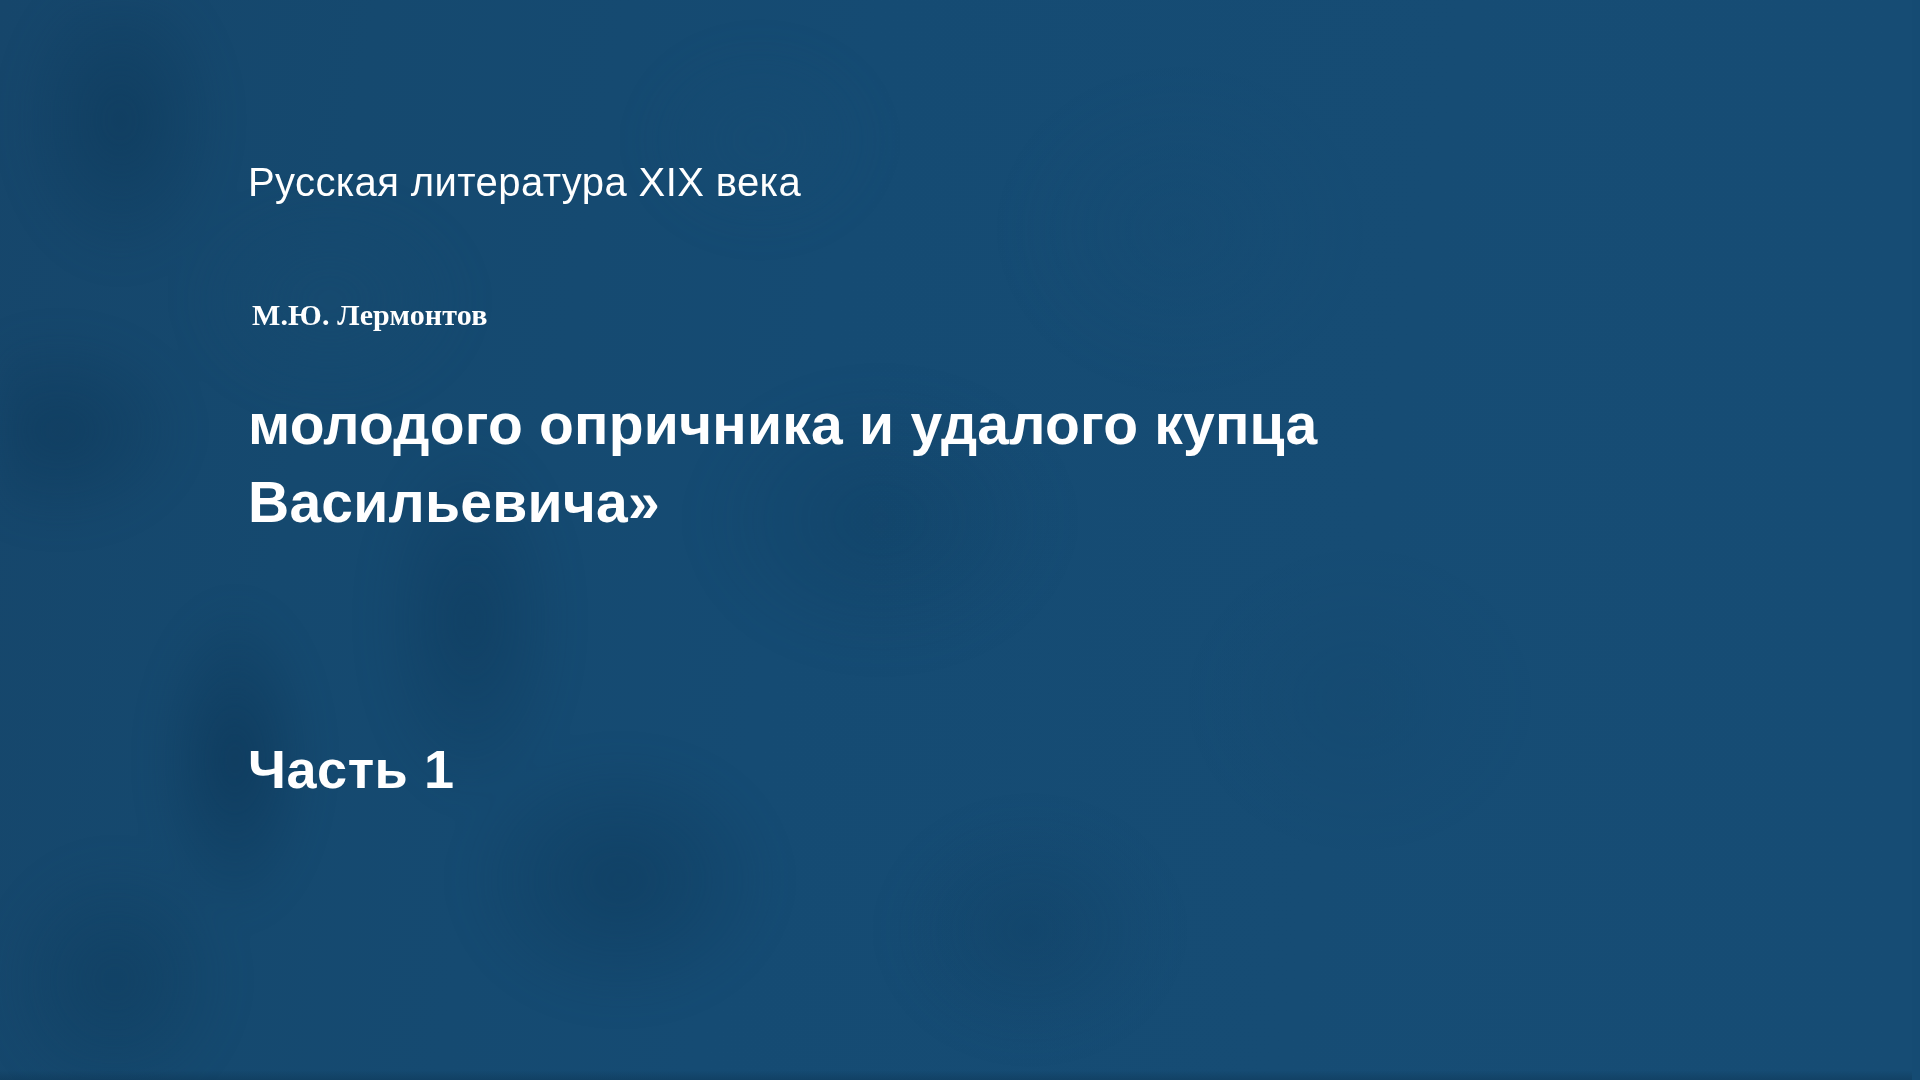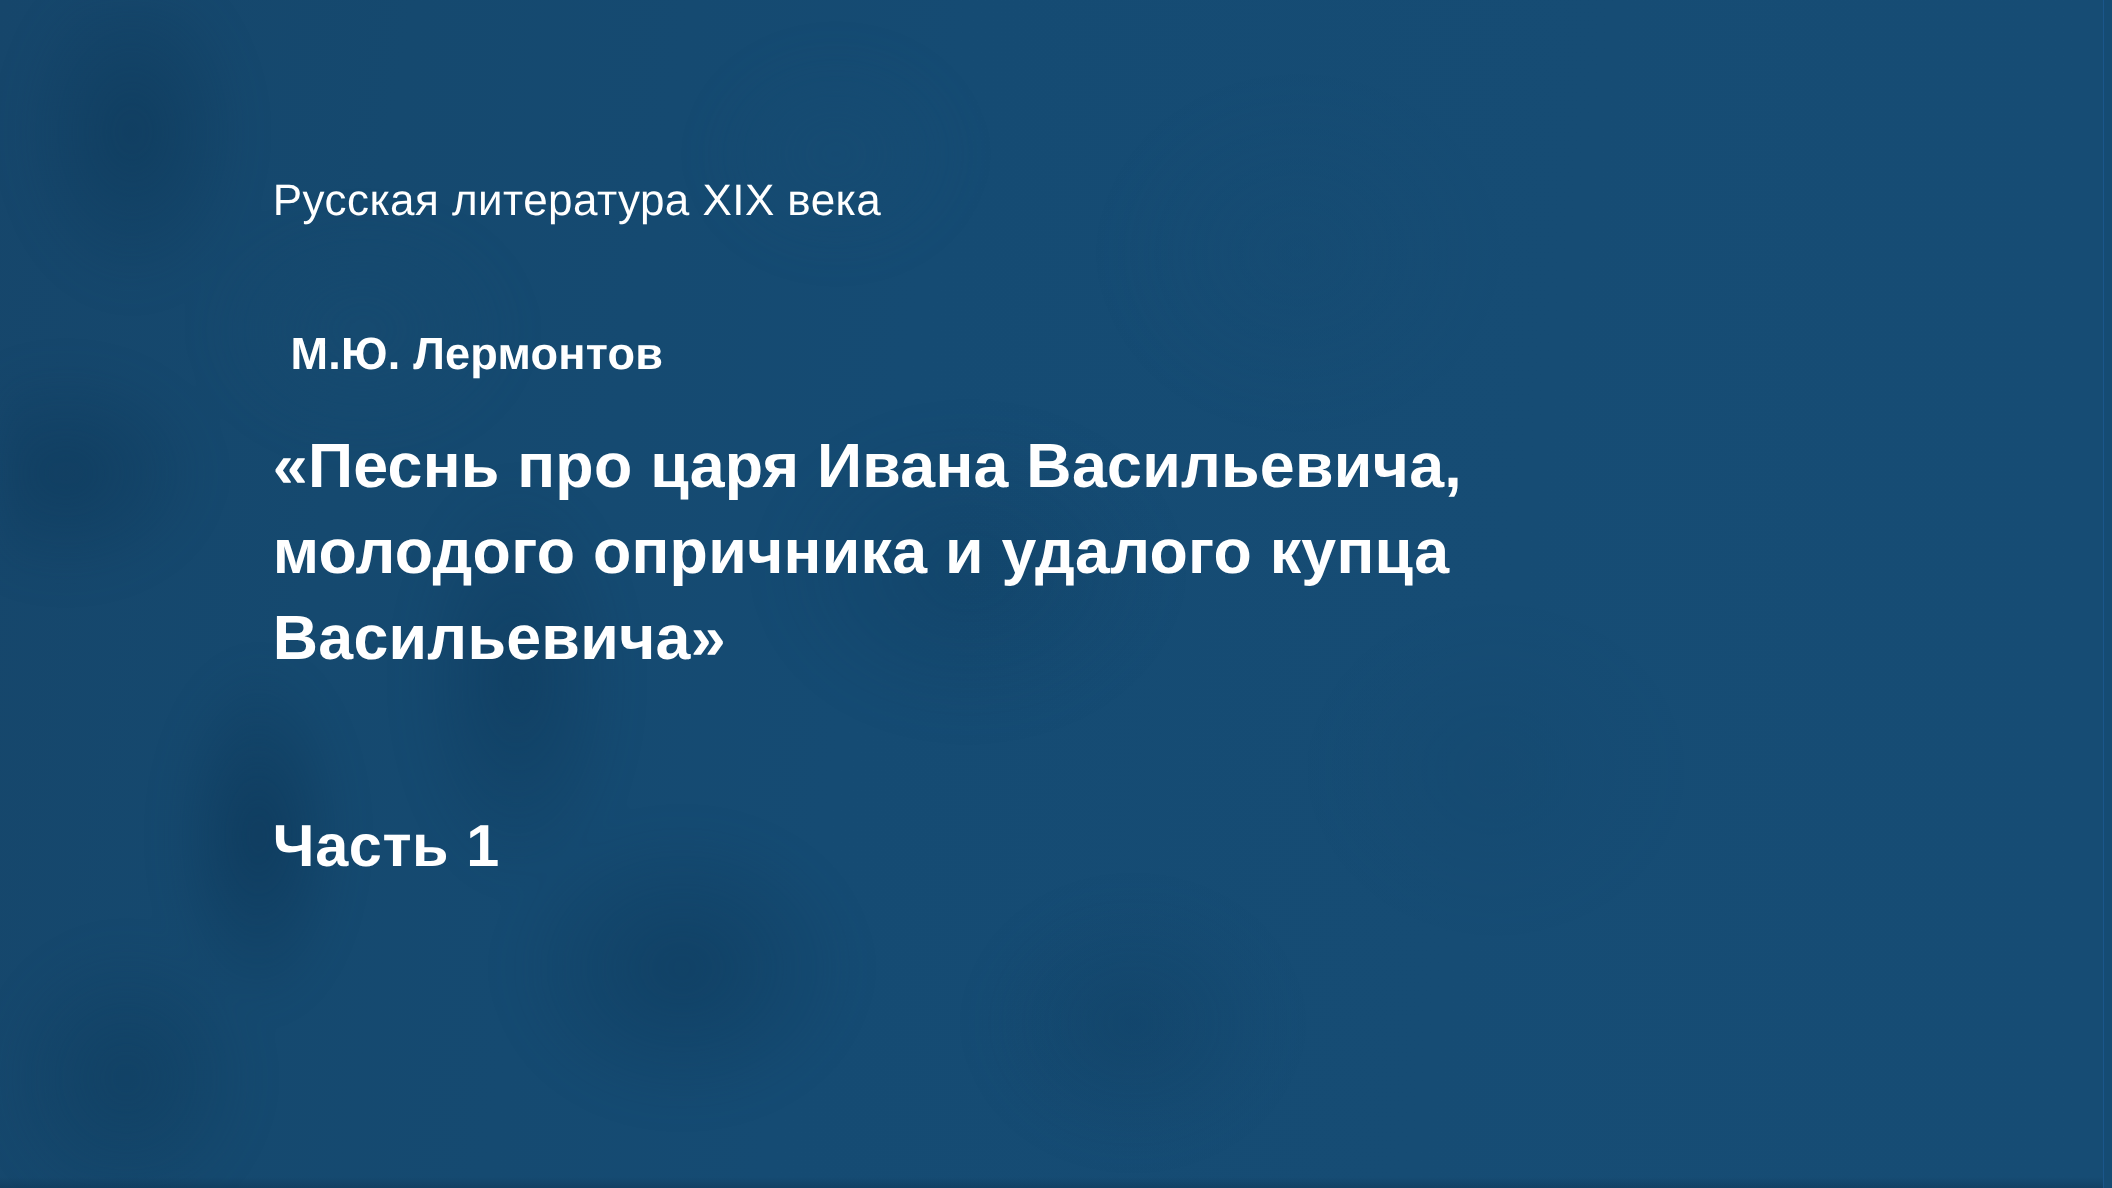--- a/index.html
+++ b/index.html
@@ -15,21 +15,21 @@
     font-family: "Liberation Sans", "DejaVu Sans", sans-serif;
     background: #154b73;
   }
 
   
   #slide {
     position: relative;
     width: 1912px;
     height: 1080px;
     overflow: hidden;
-    background-color: #3b82f6;
+    background-color: #701a75;
   }
 
   
   .bg-base {
     position: absolute;
     inset: 0;
     background:
       linear-gradient(100deg,
         #16466b 0%,
         #15496f 18%,
@@ -97,27 +97,28 @@
     font-weight: 300;
     letter-spacing: 0.01em;
     color: #ffffff;
     line-height: 1.2;
     white-space: nowrap;
   }
 
   .author {
     position: absolute;
     top: 297px;
-    left: 16px;
-    font-size: 41px;
+    left: 4px;
+    font-size: 30px;
     font-weight: 700;
     letter-spacing: 0.005em;
     color: #ffffff;
     line-height: 1.2;
     white-space: nowrap;
+    font-family: Liberation Serif, serif;
   }
 
   .work-title {
     position: absolute;
     top: 385px;
     left: 0;
     width: 1200px;
     font-size: 57px;
     font-weight: 700;
     letter-spacing: 0.004em;
@@ -153,21 +154,20 @@
   <div class="bg-fade"></div>
   <div class="bg-bottom-strip"></div>
 
   <div class="content">
 
     <div class="eyebrow">Русская литература XIX века</div>
 
     <div class="author">М.Ю. Лермонтов</div>
 
     <div class="work-title">
-      <span class="tline">«Песнь про царя Ивана Васильевича,</span>
       <span class="tline">молодого опричника и удалого купца</span>
       <span class="tline">Васильевича»</span>
     </div>
 
     <div class="part">Часть 1</div>
 
   </div>
 </div>
 
 </body></html>

